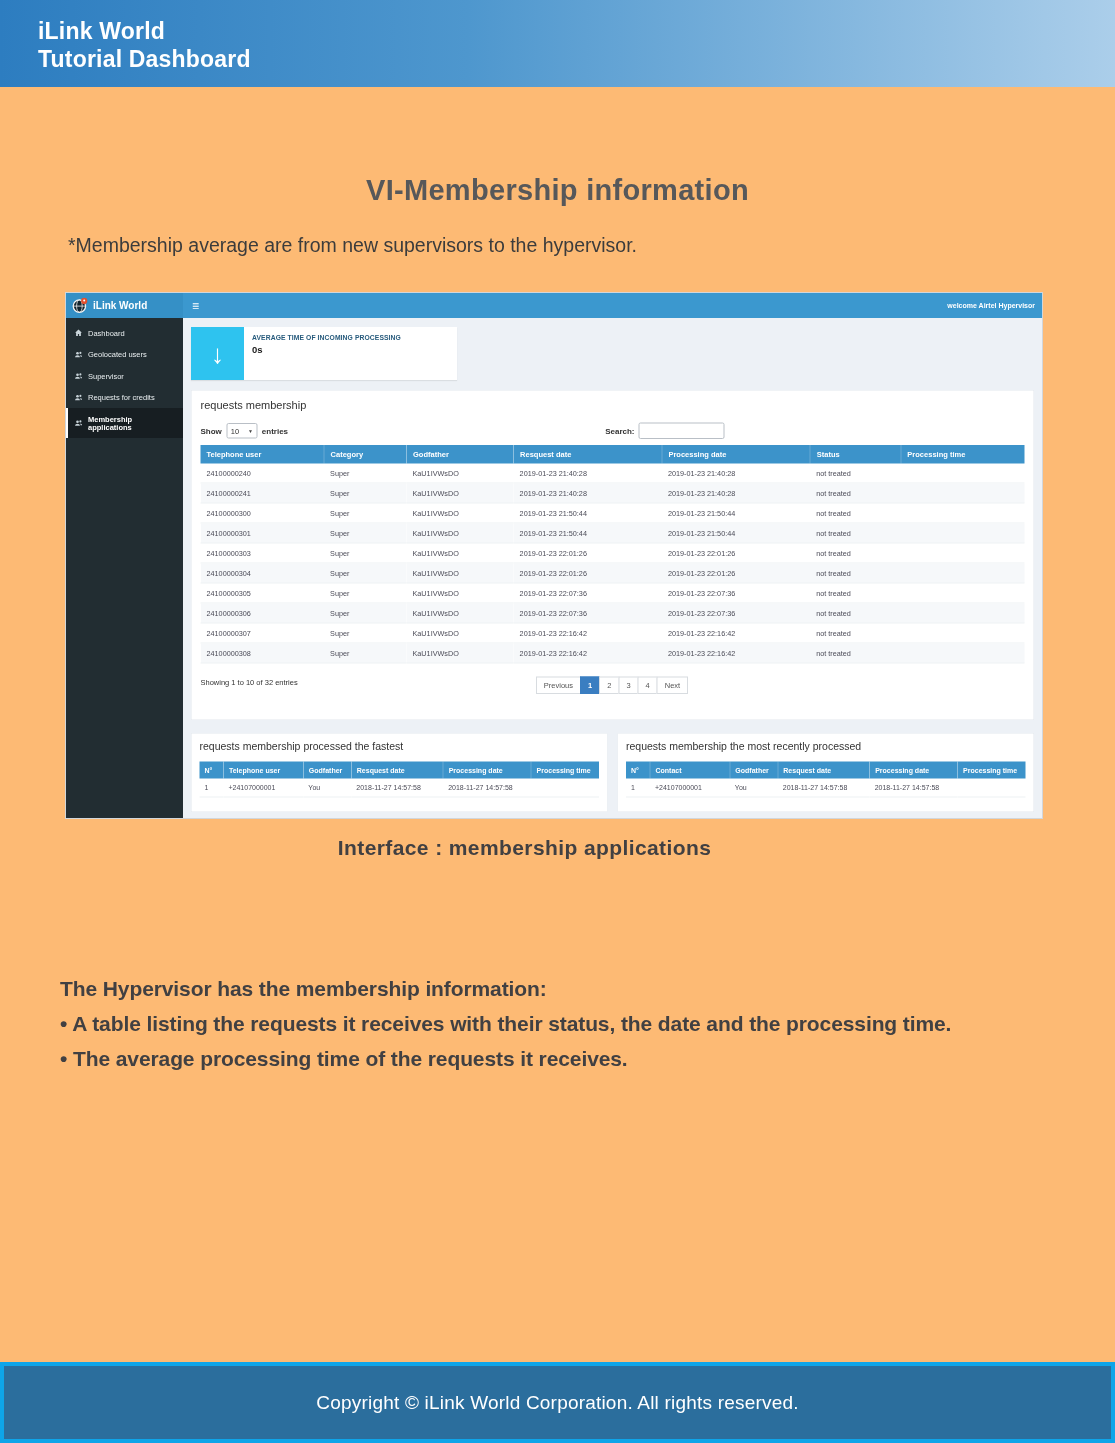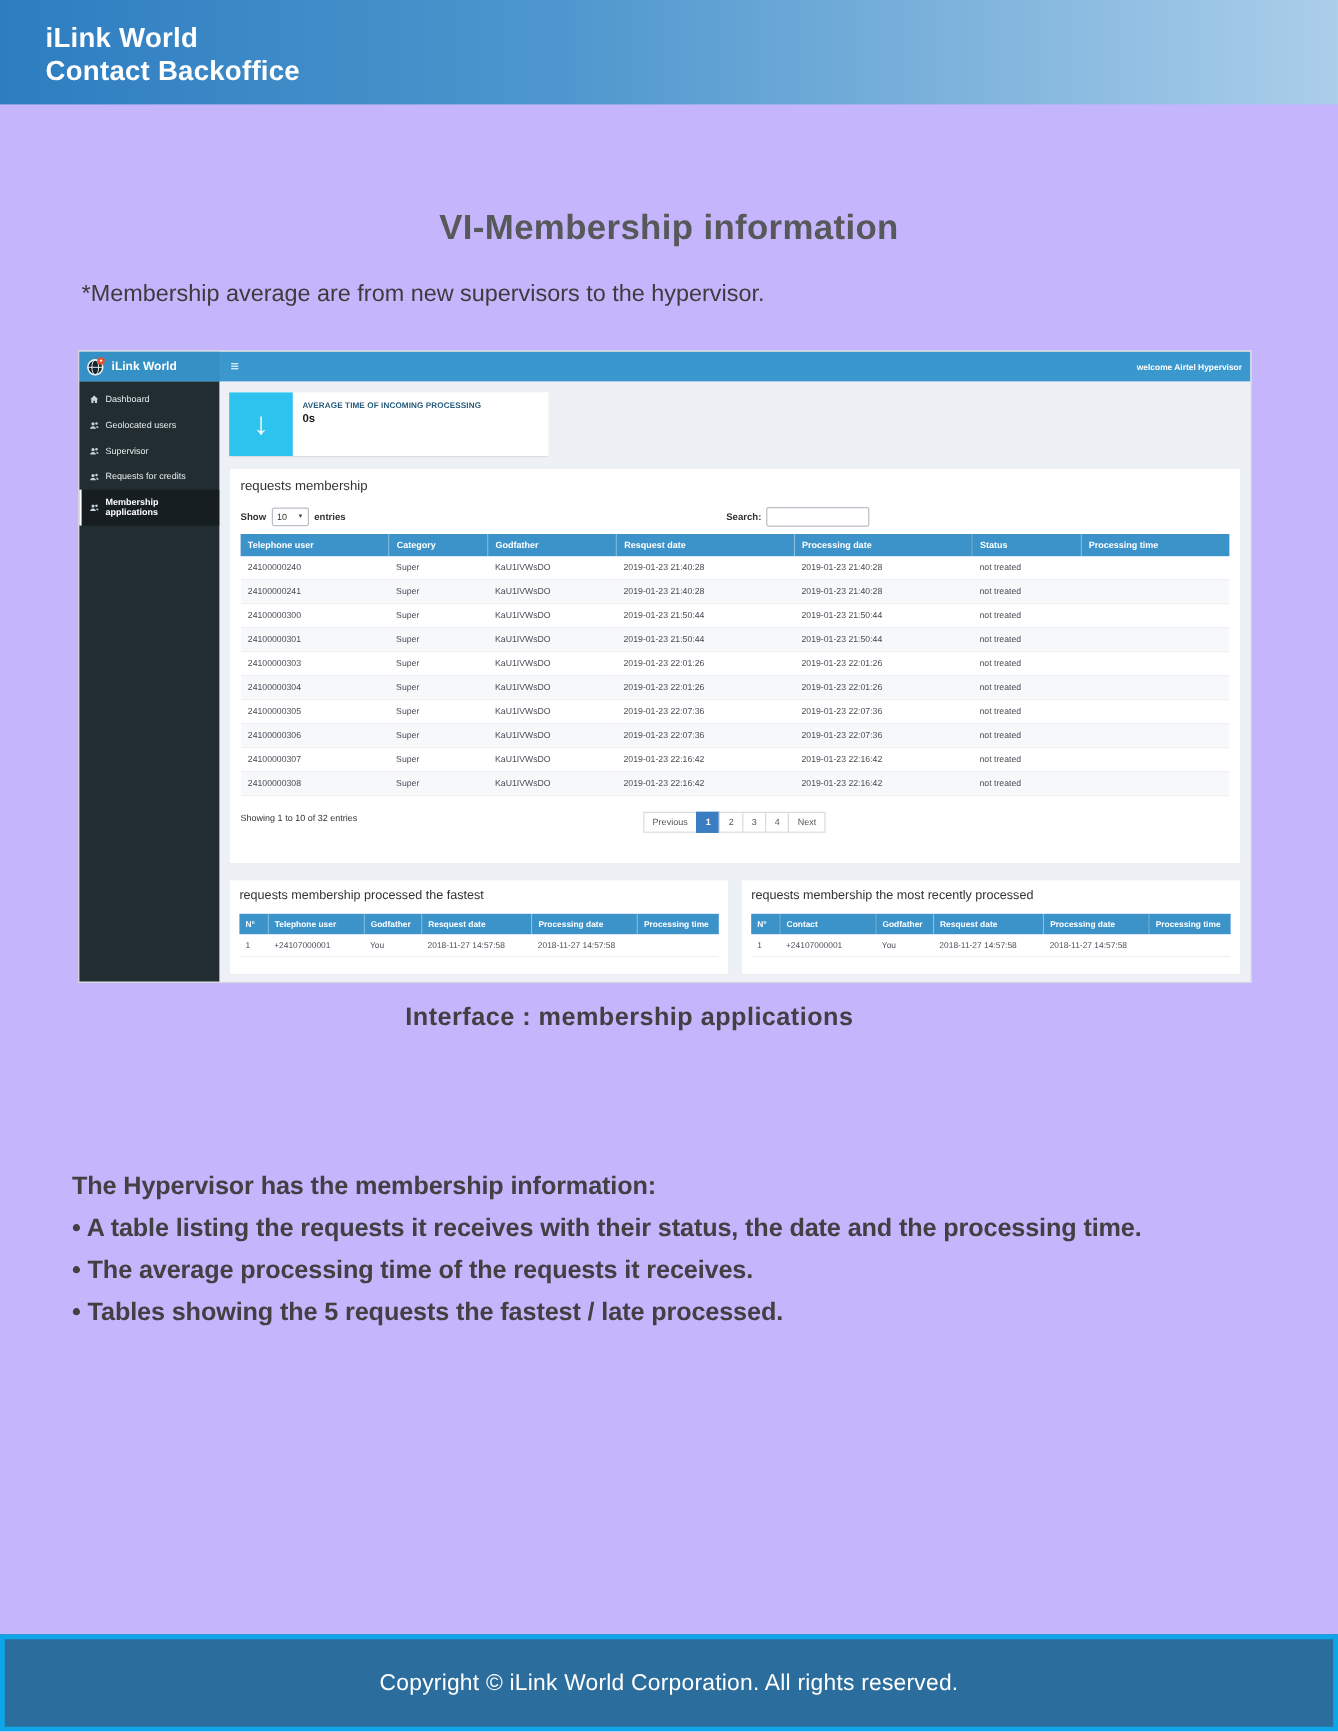--- a/index.html
+++ b/index.html
@@ -1,18 +1,18 @@
 <!DOCTYPE html>
 <html><head>
 <meta charset="utf-8">
 <style>
   * { margin:0; padding:0; box-sizing:border-box; }
   html,body { background:#ffffff; }
   body { font-family:"Liberation Sans", sans-serif; }
-  .page { position:relative; width:1115px; height:1443px; background:#c4b5fd; overflow:hidden; }
+  .page { position:relative; width:1115px; height:1443px; background:#fdba74; overflow:hidden; }
 
   
   .doc-header {
     position:absolute; left:0; top:0; width:1115px; height:87px;
     background:linear-gradient(90deg,#2d7dc0 0%, #4e97ce 42%, #abceea 100%);
     color:#fff; padding:17px 0 0 38px;
   }
   .doc-header .line { font-size:23px; font-weight:600; line-height:28px; letter-spacing:.2px; }
   .section-title { position:absolute; top:174px; left:0; width:1115px; text-align:center;
     font-size:29px; font-weight:700; color:#57585a; letter-spacing:.3px; }
@@ -94,21 +94,21 @@
   .small-table th:nth-child(3){width:12%} .small-table th:nth-child(4){width:23%}
   .small-table th:nth-child(5){width:22%} .small-table th:nth-child(6){width:17%}
 </style>
 </head>
 <body>
 
 <div class="page">
 
   <div class="doc-header">
     <div class="line">iLink World</div>
-    <div class="line">Contact Backoffice</div>
+    <div class="line">Tutorial Dashboard</div>
   </div>
 
   <div class="section-title">VI-Membership information</div>
   <div class="doc-note">*Membership average are from new supervisors to the hypervisor.</div>
 
   <div class="shot-outer">
     <div class="shot">
 
       <div class="topbar">
         <div class="brand">
@@ -375,20 +375,19 @@
       </div>
     </div>
   </div>
 
   <div class="doc-caption">Interface : membership applications</div>
 
   <div class="info-block">
     <div class="iline">The Hypervisor has the membership information:</div>
     <div class="iline">• A table listing the requests it receives with their status, the date and the processing time.</div>
     <div class="iline">• The average processing time of the requests it receives.</div>
-    <div class="iline">• Tables showing the 5 requests the fastest / late processed.</div>
   </div>
 
   <div class="doc-footer">
     <span>Copyright © iLink World Corporation. All rights reserved.</span>
   </div>
 
 </div>
 
 </body></html>

